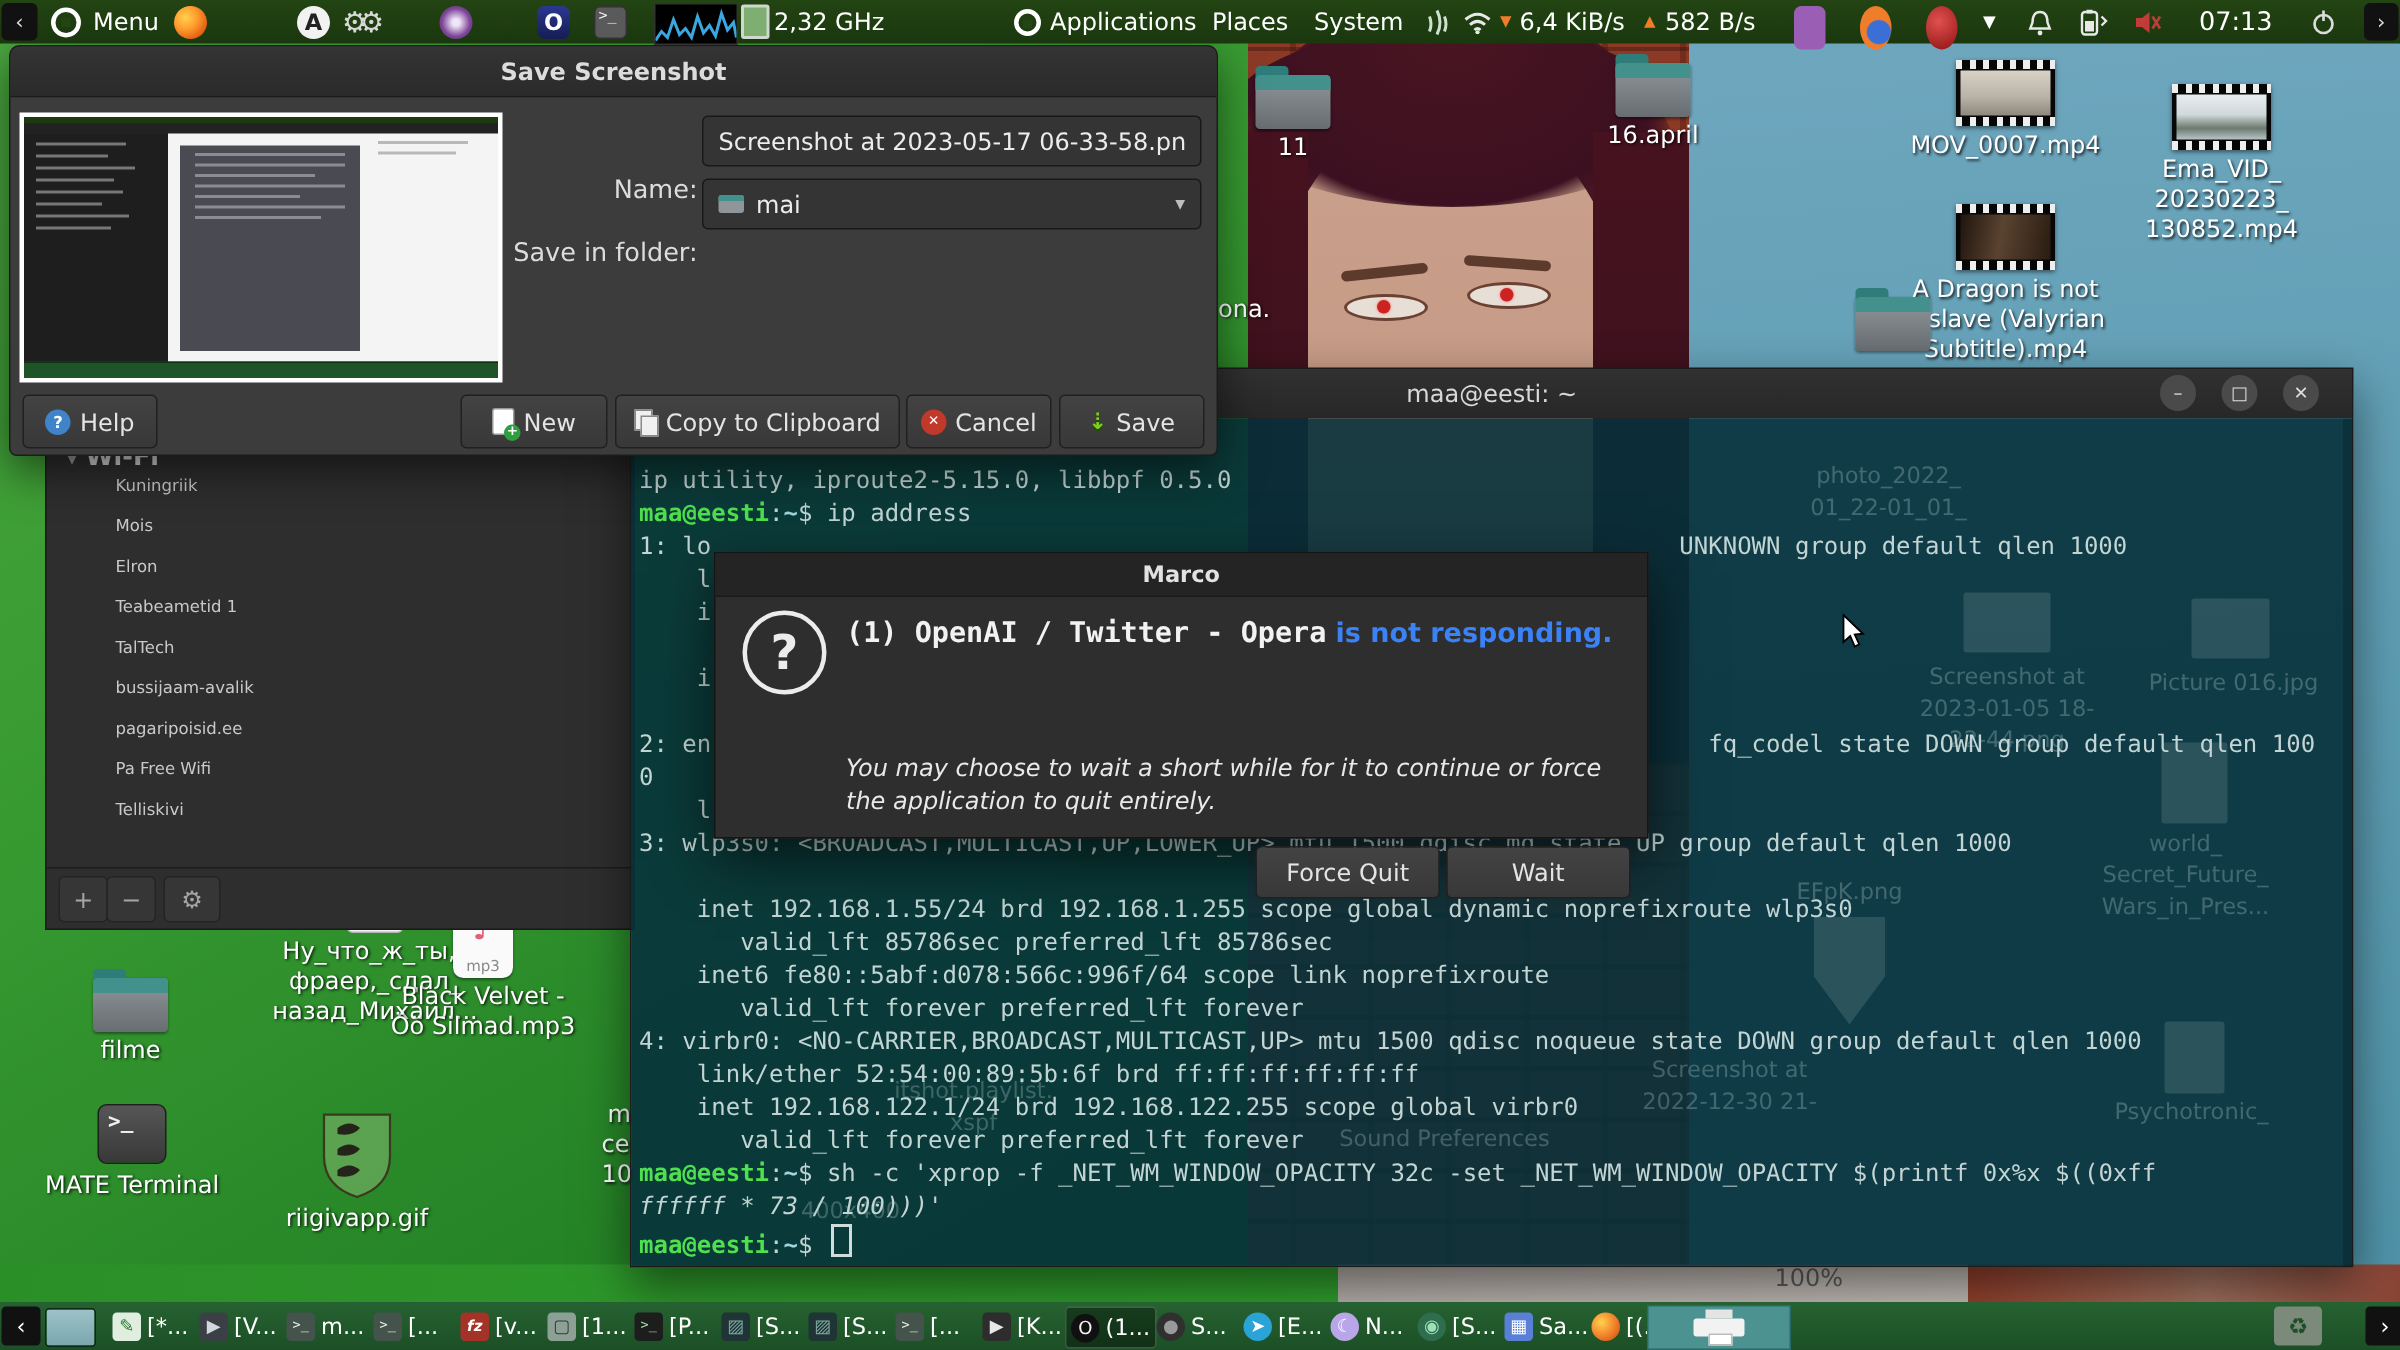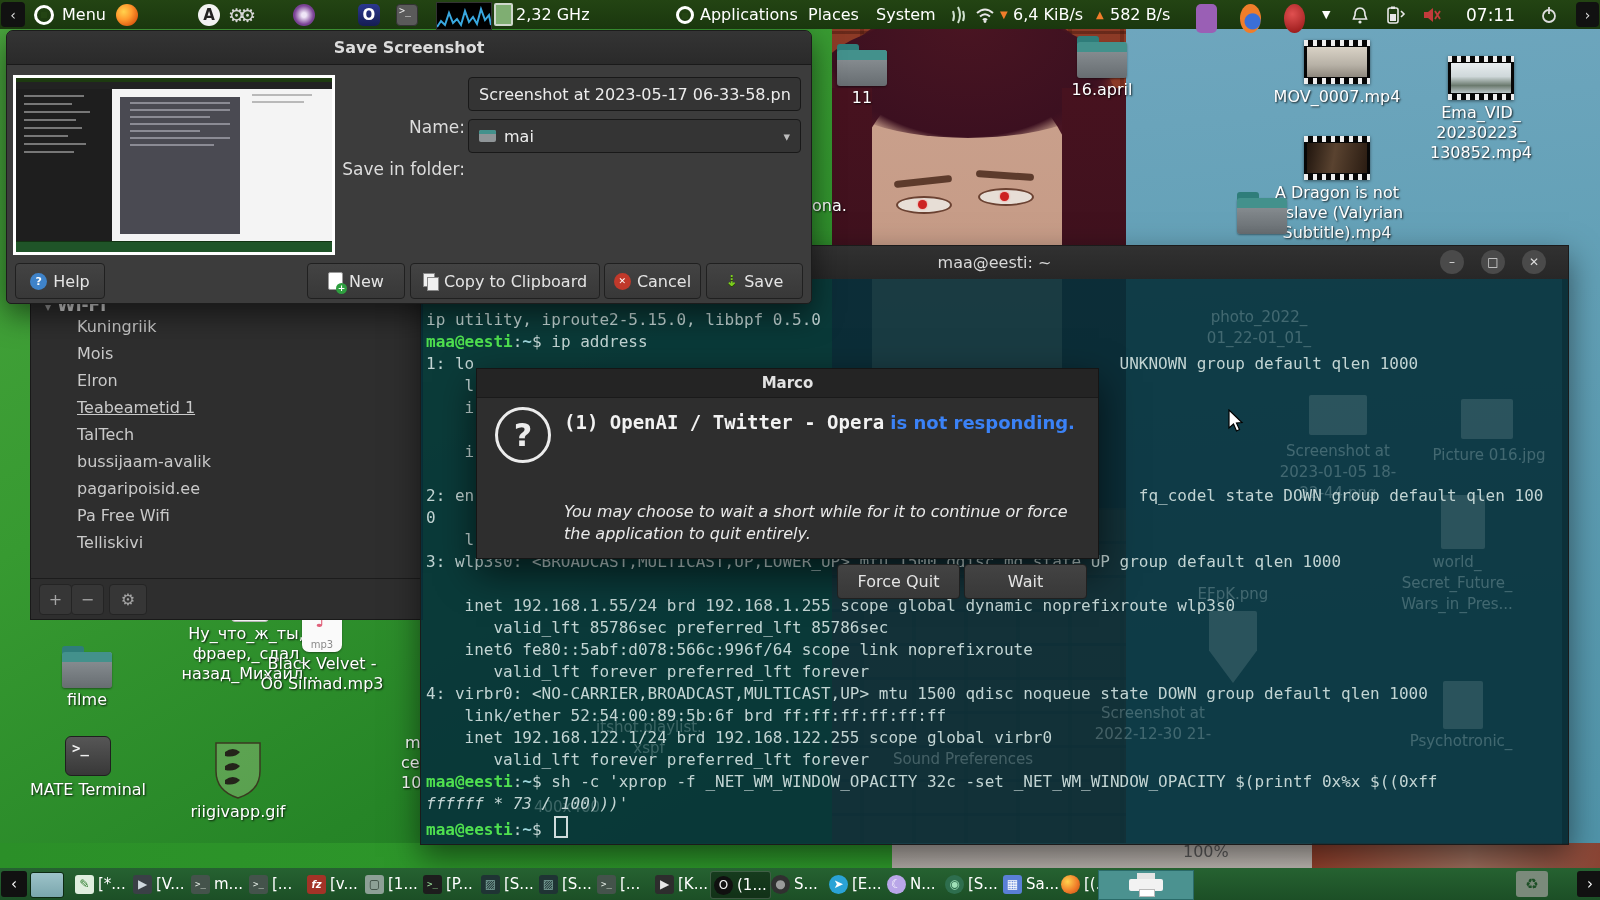--- a/index.html
+++ b/index.html
@@ -115,21 +115,21 @@
   .ic-page{width:13px;height:16px;background:#fff;border:1px solid #999;border-radius:2px;position:relative;flex:none;}
   .ic-plus{position:absolute;right:-5px;bottom:-5px;width:11px;height:11px;border-radius:50%;background:#2e9e3f;color:#fff;font-size:9px;line-height:11px;text-align:center;font-weight:bold;}
   .ic-copy{width:15px;height:16px;position:relative;flex:none;}
   .ic-copy::before,.ic-copy::after{content:"";position:absolute;width:10px;height:12px;background:#f0f0f0;border:1px solid #888;}
   .ic-copy::before{left:0;top:0;} .ic-copy::after{left:4px;top:4px;}
   .ic-down{color:#7ccf1e;font-size:15px;font-weight:bold;flex:none;text-shadow:0 1px 0 #2a4a00;}
 
   
   #wifi-win{left:30px;top:296px;width:391px;height:322px;z-index:10;background:#2e2e2e;border:1px solid #191919;}
   #wifi-header{position:absolute;left:14px;top:-2px;font-size:17px;font-weight:bold;color:#d5d5d5;}
-  .wifi-item{position:absolute;left:46px;font-size:16px;color:#c9c9c9;white-space:nowrap;}
+  .wifi-item{position:absolute;left:46px;font-size:11px;color:#c9c9c9;white-space:nowrap;}
   #wifi-toolbar{position:absolute;left:0;right:0;bottom:0;height:40px;border-top:1px solid #1c1c1c;}
   .tool-btn{position:absolute;top:5px;width:31px;height:29px;background:#363636;border:1px solid #242424;border-radius:4px;color:#a5a5a5;
     display:flex;align-items:center;justify-content:center;font-size:16px;}
 
   
   #terminal{left:420px;top:245px;width:1147px;height:598px;z-index:20;background:transparent;border:1px solid #1b1b1b;box-shadow:0 12px 30px rgba(0,0,0,.5);}
   #term-title{position:absolute;left:0;top:0;right:0;height:33px;background:linear-gradient(#313131,#272727);
     display:flex;align-items:center;justify-content:center;color:#d8d8d8;font-size:16px;}
   .wbtn{position:absolute;top:4px;width:24px;height:24px;border-radius:50%;background:#4a4a4a;color:#ddd;
     display:flex;align-items:center;justify-content:center;font-size:12px;}
@@ -290,21 +290,21 @@
 
   <div id="wifi-win" class="abs">
     <div id="wifi-header">
       <span style="color:#9a9a9a;font-size:12px;">▾</span>
       <span>Wi-Fi</span>
     </div>
     <div id="wifi-list">
         <div class="wifi-item" style="top: 20px;">Kuningriik</div>
         <div class="wifi-item" style="top: 47px;">Mois</div>
         <div class="wifi-item" style="top: 74px;">Elron</div>
-        <div class="wifi-item" style="top: 101px; text-decoration: underline;">Teabeametid 1</div>
+        <div class="wifi-item" style="top: 101px;">Teabeametid 1</div>
         <div class="wifi-item" style="top: 128px; text-align: center;">TalTech</div>
         <div class="wifi-item" style="top: 155px;">bussijaam-avalik</div>
         <div class="wifi-item" style="top: 182px;">pagaripoisid.ee</div>
         <div class="wifi-item" style="top: 209px;">Pa Free Wifi</div>
         <div class="wifi-item" style="top: 236px;">Telliskivi</div>
       </div>
     <div id="wifi-toolbar">
       <div class="tool-btn" style="left:8px;">+</div>
       <div class="tool-btn" style="left:40px;">−</div>
       <div class="tool-btn" style="left:78px;width:36px;">
@@ -555,21 +555,21 @@
           <rect x="6" y="8" width="6" height="7" fill="#e8e8e8"></rect>
           <path d="M17 5 l3 3-3 3" fill="none" stroke="#e8e8e8" stroke-width="1.6"></path>
         </svg>
     </div>
     <div class="pi" style="left:1422px;">
       <svg width="20" height="18" viewBox="0 0 20 18">
           <path d="M2 6 h4 l5-4 v14 l-5-4 h-4 z" fill="#c23b3b"></path>
           <path d="M13 5 l5 8 M18 5 l-5 8" stroke="#c23b3b" stroke-width="1.8"></path>
         </svg>
     </div>
-    <div class="pi" style="left:1466px;font-size:17px;">07:11</div>
+    <div class="pi" style="left:1466px;font-size:17px;">07:13</div>
     <div class="pi" style="left:1540px;">
       <svg width="18" height="18" viewBox="0 0 18 18">
           <circle cx="9" cy="10" r="6" fill="none" stroke="#dcdcdc" stroke-width="1.8"></circle>
           <path d="M9 1 v7" stroke="#dcdcdc" stroke-width="1.8"></path>
         </svg>
     </div>
     <div class="pi edge-btn" style="left:1576px;top:2px;width:23px;height:25px;">›</div>
   </div>
 
   <div id="taskbar" class="abs">

